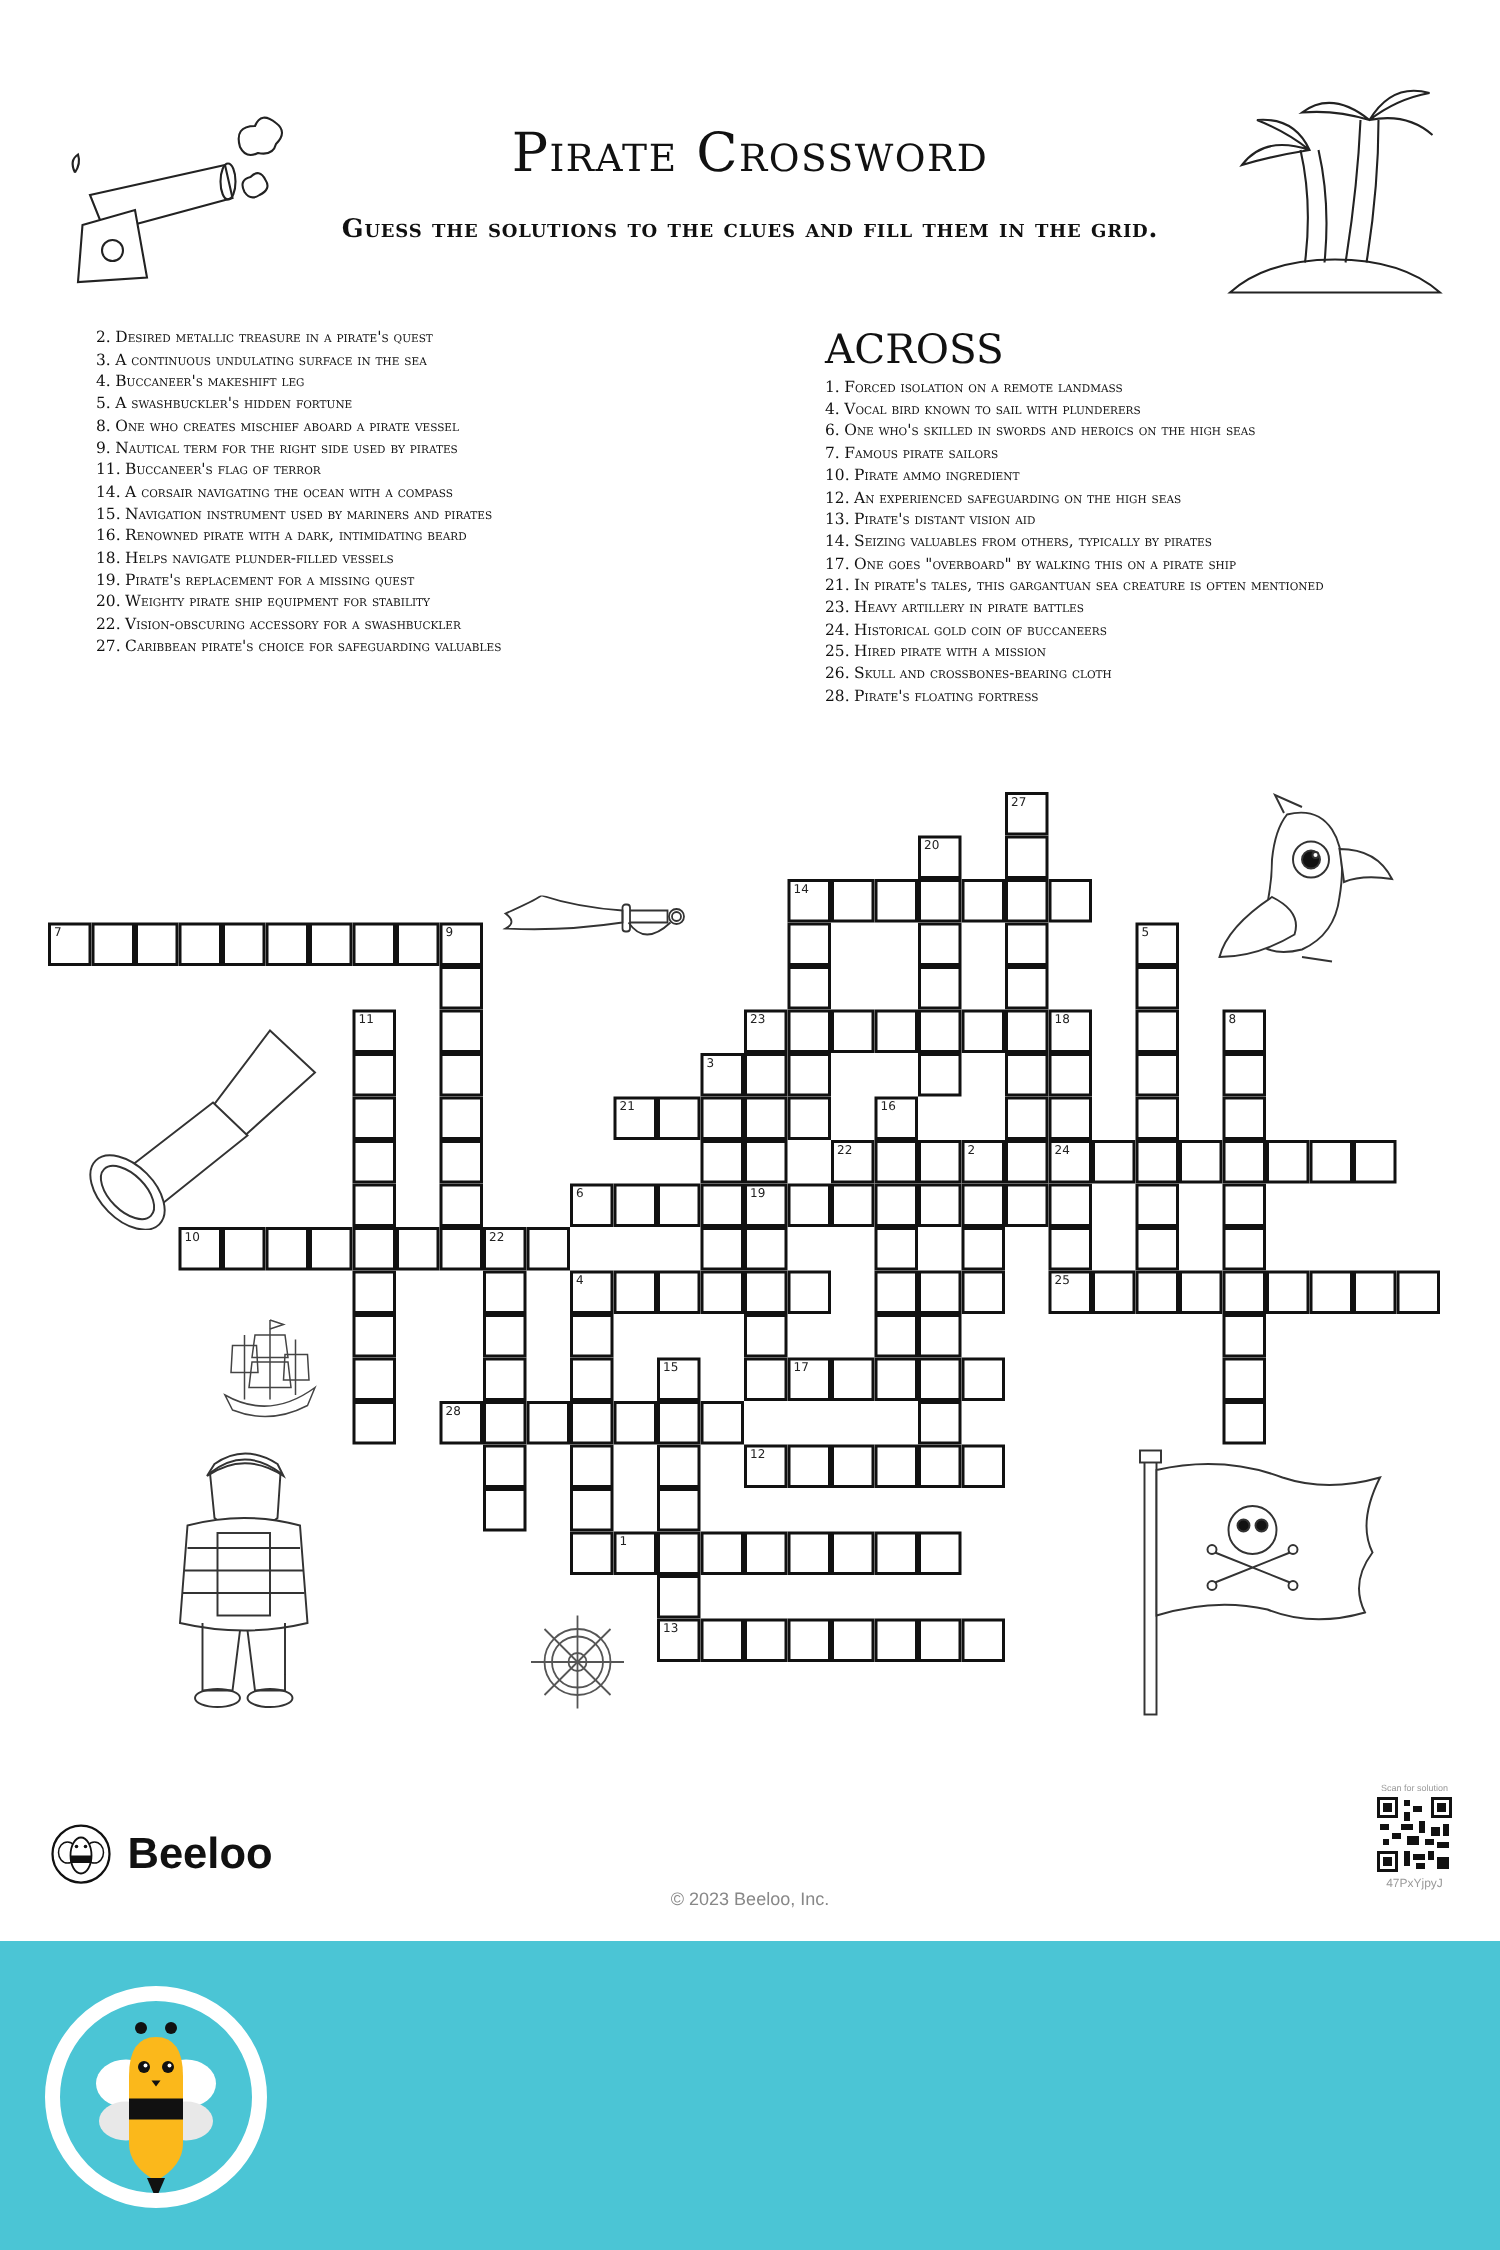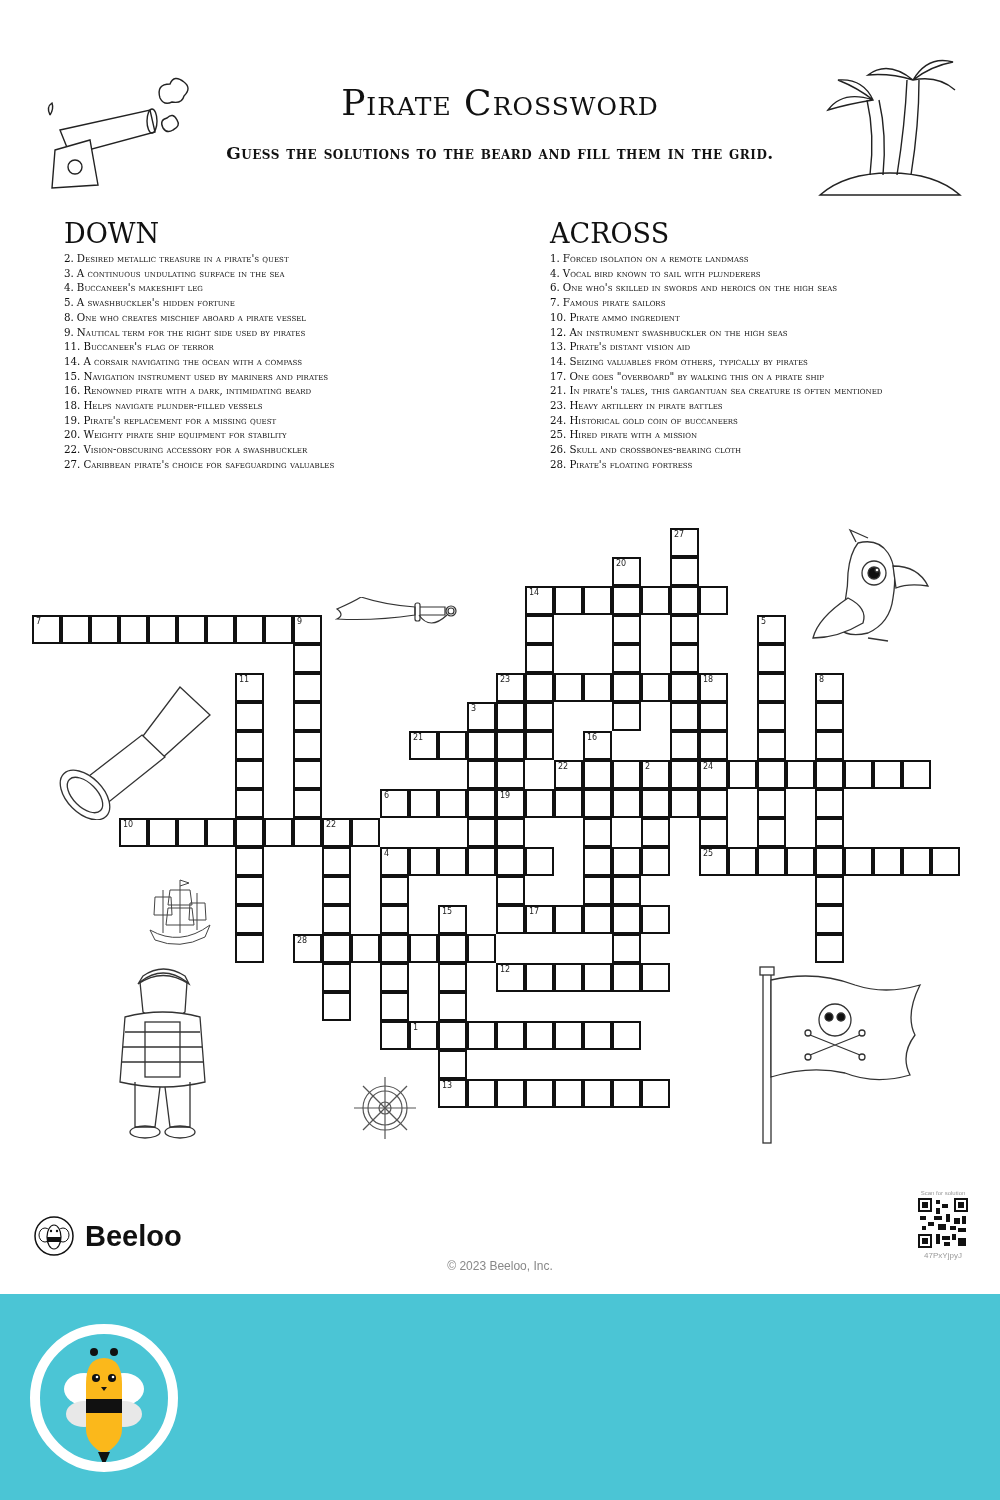--- a/index.html
+++ b/index.html
@@ -25,21 +25,21 @@
   .qr .scan{font-size:6px;color:#999;}
   .qr .code{font-size:8px;color:#999;margin-top:3px;}
   .banner{position:absolute;left:0;top:1294px;width:1000px;height:206px;background:#4bc5d5;}
   .banner .badge{position:absolute;left:30px;top:30px;width:148px;height:148px;border-radius:50%;border:10px solid #fff;box-sizing:border-box;background:#4bc5d5;}
   .banner .label{position:absolute;left:360px;top:52px;font-family:"DejaVu Sans",sans-serif;font-weight:bold;font-size:66px;color:#fff;}
 </style>
 </head>
 <body>
 
 <div class="title">Pirate Crossword</div>
-<div class="subtitle">Guess the solutions to the beard and fill them in the grid.</div>
+<div class="subtitle">Guess the solutions to the clues and fill them in the grid.</div>
 
 <svg class="art" style="left:40px;top:70px" width="150" height="125" viewBox="0 0 150 125">
   <g fill="none" stroke="#222" stroke-width="1.4">
     <path d="M20 60 L110 40 L115 62 L30 85 Z" fill="#fff"></path>
     <ellipse cx="112" cy="51" rx="5" ry="12"></ellipse>
     <path d="M15 80 L50 70 L58 115 L12 118 Z" fill="#fff"></path>
     <circle cx="35" cy="97" r="7"></circle>
     <path d="M10 45 q-4 -8 2 -12 q2 6 -2 12"></path>
     <path d="M120 28 q-4 -14 10 -14 q4 -10 14 -2 q8 6 0 14 q-2 8 -12 6 q-8 4 -12 -4z"></path>
     <path d="M123 58 q-4 -8 4 -10 q6 -6 10 2 q4 6 -4 10 q-6 4 -10 -2z"></path>
@@ -52,21 +52,20 @@
     <path d="M55 120 Q60 80 52 45"></path>
     <path d="M68 120 Q72 80 64 45"></path>
     <path d="M82 120 Q90 70 92 25"></path>
     <path d="M96 120 Q104 70 104 25"></path>
     <path d="M58 45 q-30 -10 -45 10 q20 -6 45 -10 q-10 -22 -35 -20 q20 8 35 20"></path>
     <path d="M98 25 q-25 -20 -45 -5 q22 -2 45 5 q15 -25 40 -18 q-22 4 -40 18 q25 -5 42 10"></path>
   </g>
 </svg>
 
 <section class="clues" id="down">
-  <h2>DOWN</h2>
   <ol>
     <li><span class="n">2.</span><span>Desired metallic treasure in a pirate's quest</span></li>
     <li><span class="n">3.</span><span>A continuous undulating surface in the sea</span></li>
     <li><span class="n">4.</span><span>Buccaneer's makeshift leg</span></li>
     <li><span class="n">5.</span><span>A swashbuckler's hidden fortune</span></li>
     <li><span class="n">8.</span><span>One who creates mischief aboard a pirate vessel</span></li>
     <li><span class="n">9.</span><span>Nautical term for the right side used by pirates</span></li>
     <li><span class="n">11.</span><span>Buccaneer's flag of terror</span></li>
     <li><span class="n">14.</span><span>A corsair navigating the ocean with a compass</span></li>
     <li><span class="n">15.</span><span>Navigation instrument used by mariners and pirates</span></li>
@@ -80,21 +79,21 @@
 </section>
 
 <section class="clues" id="across">
   <h2>ACROSS</h2>
   <ol>
     <li><span class="n">1.</span><span>Forced isolation on a remote landmass</span></li>
     <li><span class="n">4.</span><span>Vocal bird known to sail with plunderers</span></li>
     <li><span class="n">6.</span><span>One who's skilled in swords and heroics on the high seas</span></li>
     <li><span class="n">7.</span><span>Famous pirate sailors</span></li>
     <li><span class="n">10.</span><span>Pirate ammo ingredient</span></li>
-    <li><span class="n">12.</span><span>An instrument swashbuckler on the high seas</span></li>
+    <li><span class="n">12.</span><span>An experienced safeguarding on the high seas</span></li>
     <li><span class="n">13.</span><span>Pirate's distant vision aid</span></li>
     <li><span class="n">14.</span><span>Seizing valuables from others, typically by pirates</span></li>
     <li><span class="n">17.</span><span>One goes "overboard" by walking this on a pirate ship</span></li>
     <li class="wrap"><span class="n">21.</span><span>In pirate's tales, this gargantuan sea creature is often mentioned</span></li>
     <li><span class="n">23.</span><span>Heavy artillery in pirate battles</span></li>
     <li><span class="n">24.</span><span>Historical gold coin of buccaneers</span></li>
     <li><span class="n">25.</span><span>Hired pirate with a mission</span></li>
     <li><span class="n">26.</span><span>Skull and crossbones-bearing cloth</span></li>
     <li><span class="n">28.</span><span>Pirate's floating fortress</span></li>
   </ol>

